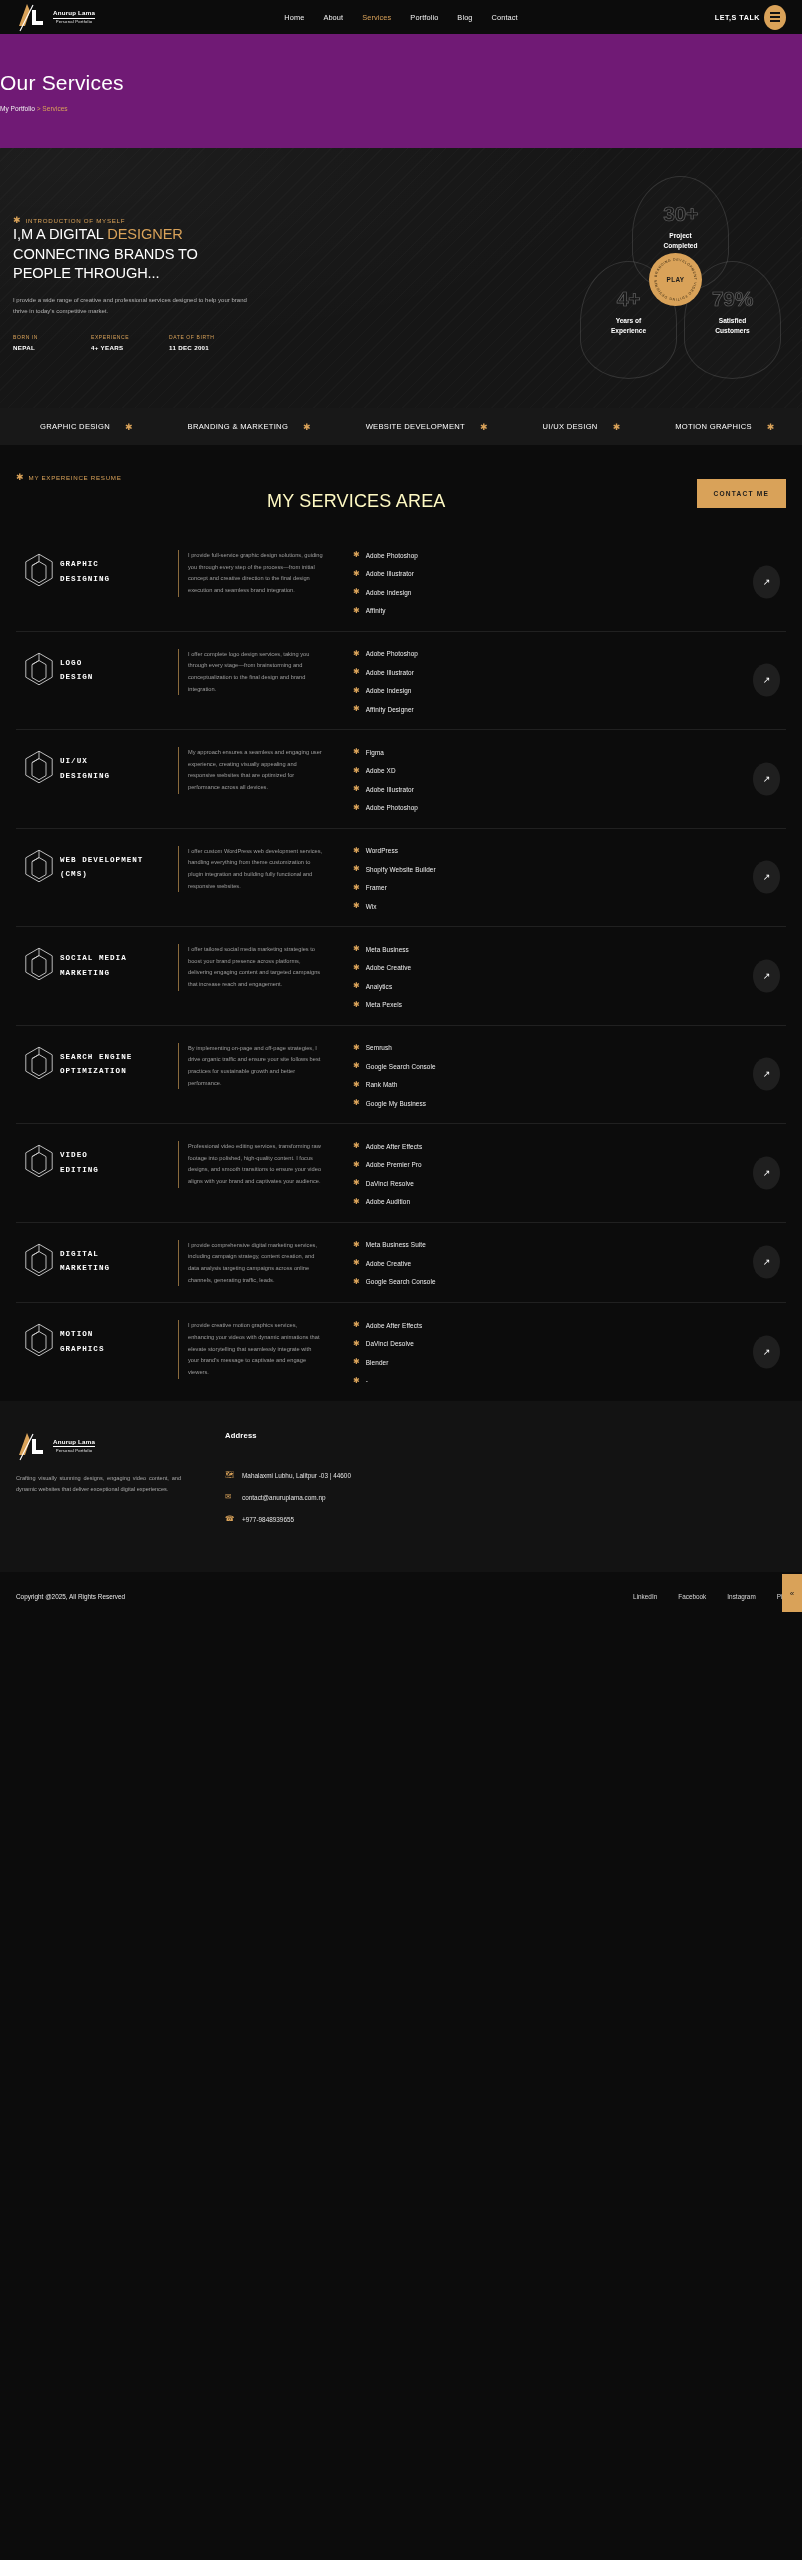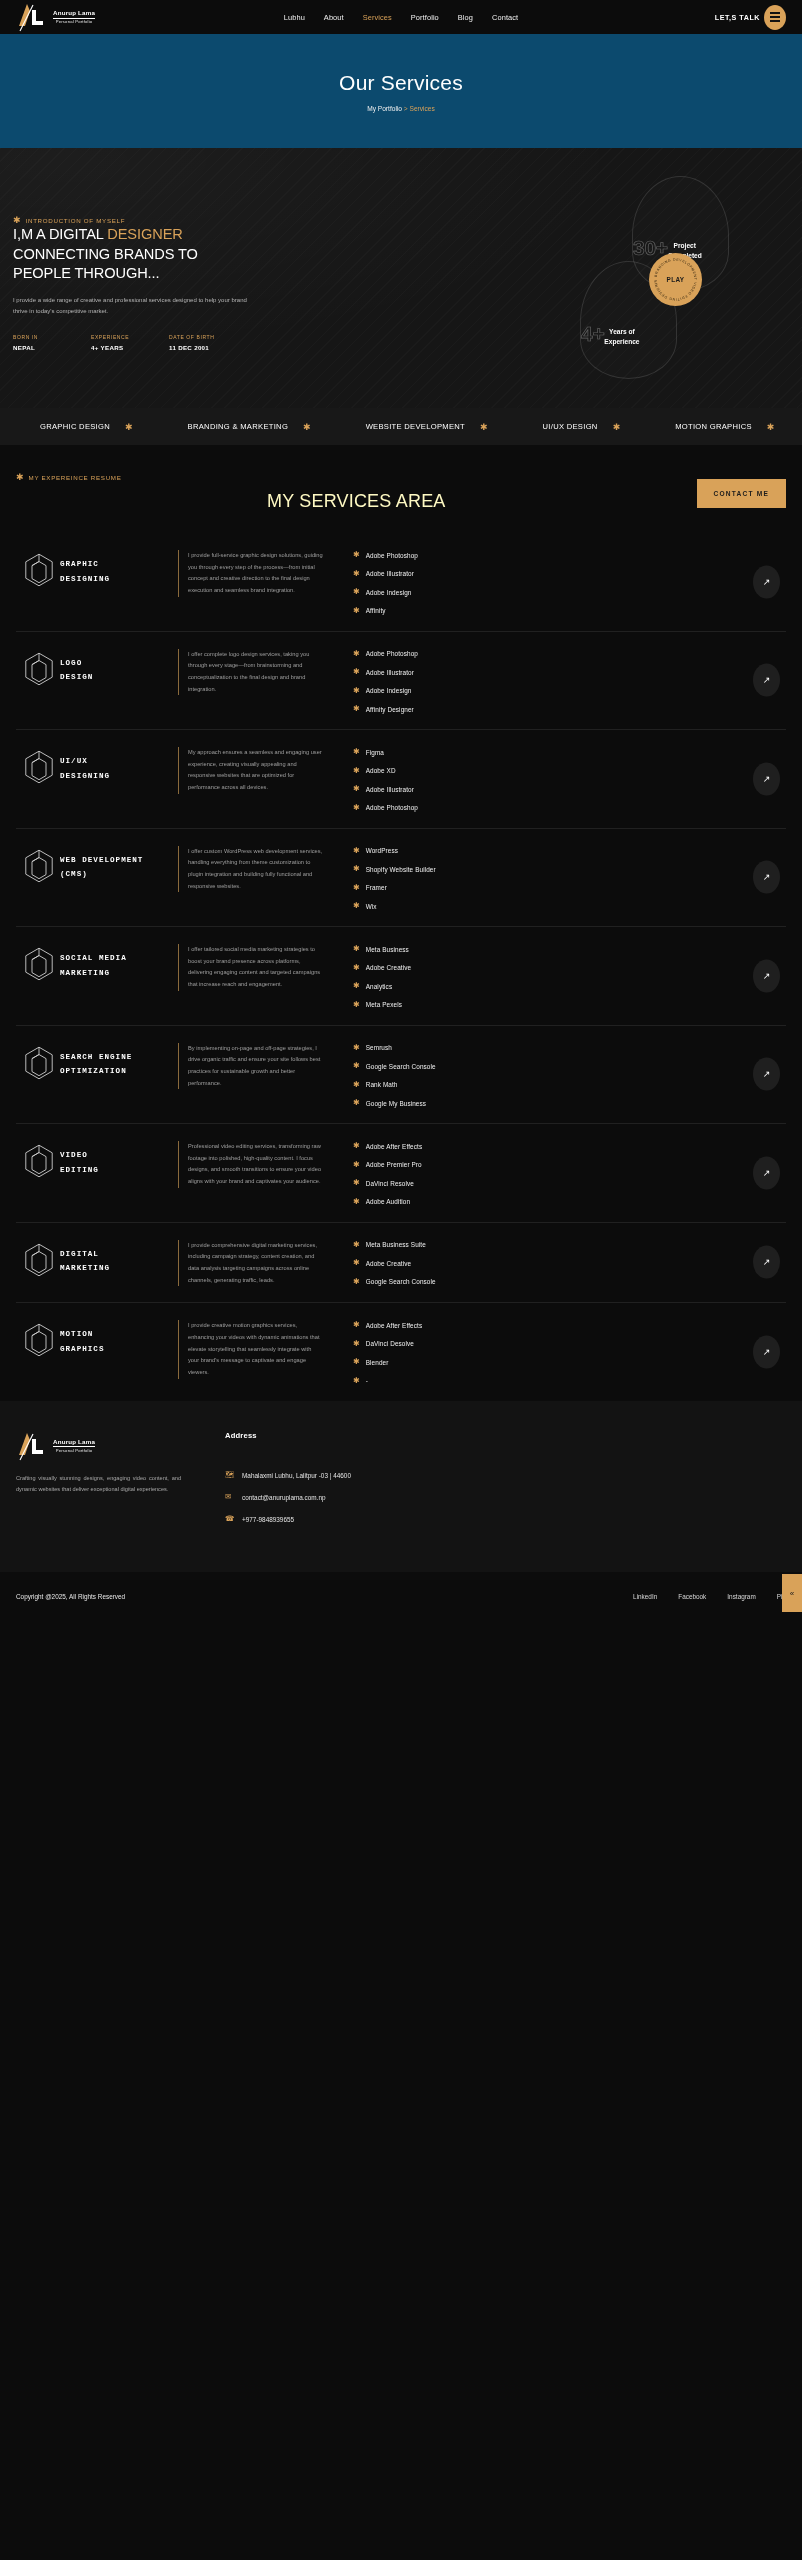--- a/index.html
+++ b/index.html
@@ -42,24 +42,24 @@
   .lets-talk { font-size: 7.2px; letter-spacing: .5px; font-weight: 700; color: #fff; }
   .burger {
     width: 22px; height: 25px; border-radius: 50%;
     background: #d9a259; display: flex; align-items: center; justify-content: center;
     flex-direction: column; gap: 2.5px;
   }
   .burger i { display: block; width: 10px; height: 1.4px; background: #111; }
 
   
   .page-hero {
-    background: #0c4a6e;
+    background: #701a75;
     padding-top: 37px;
     height: 114px;
-    text-align: center;
+    text-align: left;
   }
   .page-hero h1 { font-size: 21px; font-weight: 400; letter-spacing: .2px; }
   .crumb { margin-top: 10px; font-size: 6.6px; }
   .crumb .c1 { color: #f0f0f0; }
   .crumb .sep { color: #d9a259; }
   .crumb .c2 { color: #d9a259; }
 
   
   .intro {
     position: relative;
@@ -92,21 +92,21 @@
   .fact { width: 78px; }
   .fact-k { font-size: 5px; letter-spacing: .6px; color: #d9a259; text-transform: uppercase; }
   .fact-v { margin-top: 4px; font-size: 6.2px; letter-spacing: .3px; color: #fff; font-weight: 700; }
 
   
   .stats { position: absolute; right: 22px; top: 28px; width: 200px; height: 220px; }
   .blob {
     position: absolute;
     border: 1px solid rgba(255,255,255,.12);
     background: rgba(255,255,255,.012);
-    display: flex; flex-direction: row; align-items: center;
+    display: flex; flex-direction: column; align-items: center;
     padding-top: 26px;
   }
   .blob.b1 {
     left: 52px; top: 0; width: 97px; height: 116px;
     border-radius: 49px 49px 49px 49px / 60px 60px 40px 40px;
   }
   .blob.b2 {
     left: 0px; top: 85px; width: 97px; height: 118px;
     border-radius: 49px 49px 49px 49px / 62px 62px 40px 40px;
   }
@@ -262,21 +262,21 @@
       </svg>
     </span>
     <span class="logo-text">
       <span class="logo-name">Anurup Lama</span>
       <span class="logo-rule"></span>
       <span class="logo-sub">Personal Portfolio</span>
     </span>
   </div>
 
   <nav class="nav">
-    <a href="#">Lubhu</a>
+    <a href="#">Home</a>
     <a href="#">About</a>
     <a href="#" class="active">Services</a>
     <a href="#">Portfolio</a>
     <a href="#">Blog</a>
     <a href="#">Contact</a>
   </nav>
 
   <div class="header-right">
     <span class="lets-talk">LET,S TALK</span>
     <span class="burger">
@@ -330,20 +330,27 @@
       <div class="blob-cap">
         <span>Project</span><br>
         <span>Completed</span>
       </div>
     </div>
     <div class="blob b2">
       <div class="blob-num">4+</div>
       <div class="blob-cap">
         <span>Years of</span><br>
         <span>Experience</span>
+      </div>
+    </div>
+    <div class="blob b3">
+      <div class="blob-num">79%</div>
+      <div class="blob-cap">
+        <span>Satisfied</span><br>
+        <span>Customers</span>
       </div>
     </div>
     <div class="play">
       <svg class="play-ring" viewBox="0 0 100 100">
         <defs>
             <path id="ring" d="M50,50 m-40,0 a40,40 0 1,1 80,0 a40,40 0 1,1 -80,0"></path>
           </defs>
         <text font-size="7.5" fill="#3a2a13" letter-spacing="1.2" font-family="Liberation Sans, sans-serif">
           <textPath href="#ring" startOffset="2%" id="ring-text">BRANDING  DEVELOPMENT  VIDEO EDITING  DESIGNING  MARKETING</textPath>
         </text>

